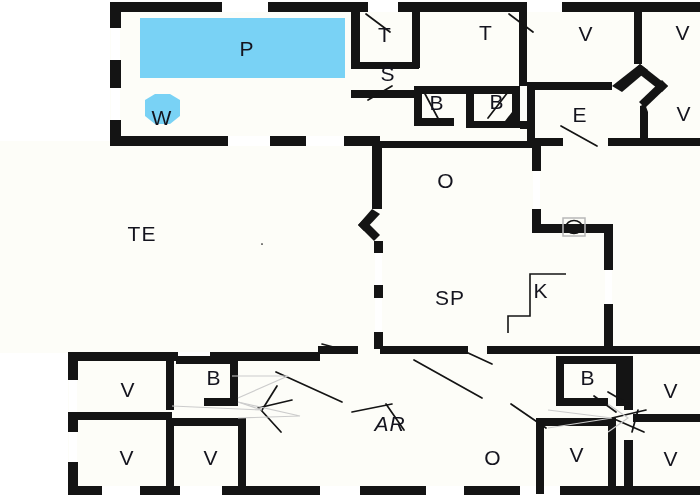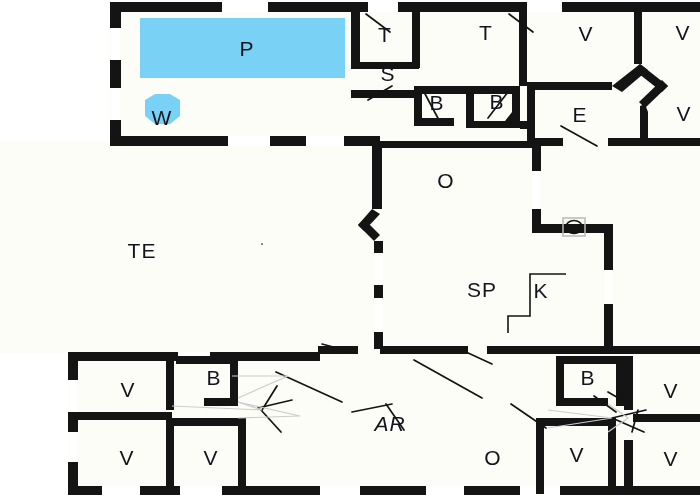--- a/index.html
+++ b/index.html
@@ -241,23 +241,23 @@
   <div class="room-label pool" style="left:162px; top:118px;">W</div>
   <div class="room-label" style="left:385px; top:35px;">T</div>
   <div class="room-label" style="left:486px; top:33px;">T</div>
   <div class="room-label" style="left:388px; top:74px;">S</div>
   <div class="room-label" style="left:437px; top:103px;">B</div>
   <div class="room-label" style="left:497px; top:102px;">B</div>
   <div class="room-label" style="left:586px; top:34px;">V</div>
   <div class="room-label" style="left:683px; top:33px;">V</div>
   <div class="room-label" style="left:580px; top:115px;">E</div>
   <div class="room-label" style="left:684px; top:114px;">V</div>
-  <div class="room-label" style="left:142px; top:251px;">TE</div>
+  <div class="room-label" style="left:142px; top:234px;">TE</div>
   <div class="room-label" style="left:446px; top:181px;">O</div>
-  <div class="room-label" style="left:450px; top:290px;margin-left:32px;">SP</div>
+  <div class="room-label" style="left:450px; top:298px;">SP</div>
   <div class="room-label" style="left:541px; top:291px;">K</div>
   <div class="room-label" style="left:128px; top:390px;">V</div>
   <div class="room-label" style="left:214px; top:378px;">B</div>
   <div class="room-label" style="left:127px; top:458px;">V</div>
   <div class="room-label" style="left:211px; top:458px;">V</div>
   <div class="room-label" style="left:390px; top:424px;font-style:italic;">AR</div>
   <div class="room-label" style="left:588px; top:378px;">B</div>
   <div class="room-label" style="left:493px; top:458px;">O</div>
   <div class="room-label" style="left:577px; top:455px;">V</div>
   <div class="room-label" style="left:671px; top:391px;">V</div>

